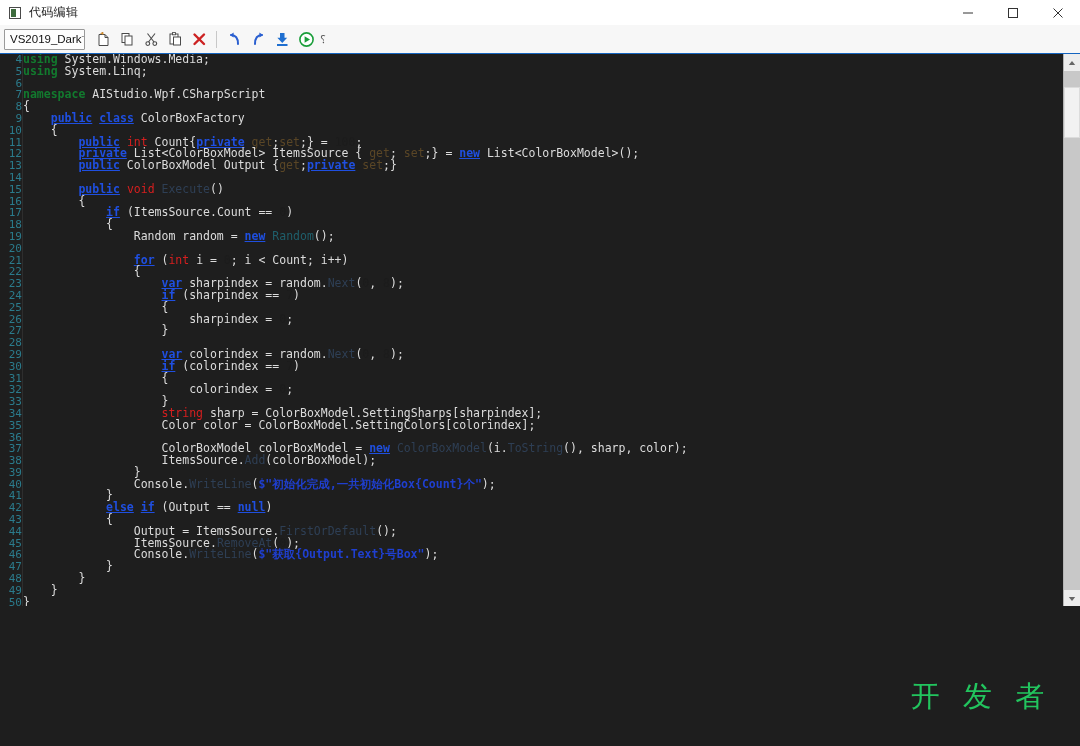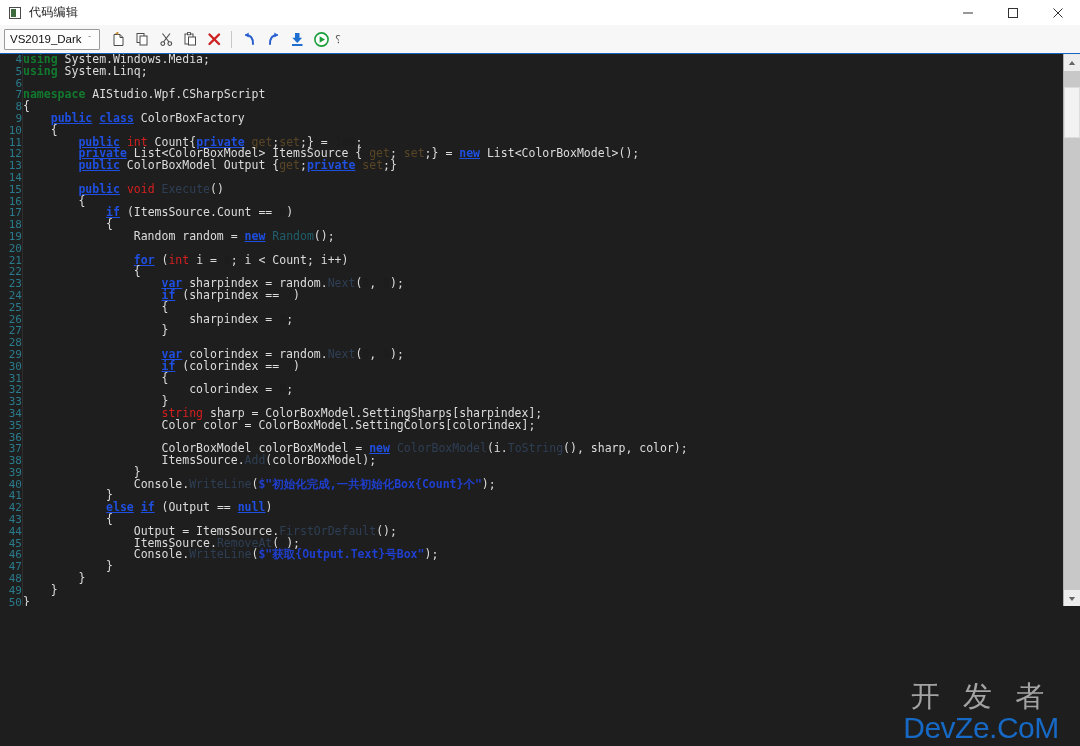--- a/index.html
+++ b/index.html
@@ -69,21 +69,21 @@
     left: 0; top: 25px;
     width: 1080px;
     height: 28px;
     background: #f7f7f7;
     border-bottom: 1px solid #dcdcdc;
     display: flex;
     align-items: center;
   }
   .combo {
     margin-left: 4px;
-    width: 96px;
+    width: 81px;
     height: 21px;
     background: #fdfdfd;
     border: 1px solid #9a9a9a;
     border-radius: 1px;
     display: flex;
     align-items: center;
     font-size: 11.5px;
     color: #111;
     font-family: "Liberation Sans", sans-serif;
     box-sizing: border-box;
@@ -221,21 +221,21 @@
     right: 6px;
     top: 680px;
     width: 186px;
     text-align: center;
     pointer-events: none;
     user-select: none;
   }
   .wm-top {
     font-family: "DejaVu Sans", sans-serif;
     font-size: 29px;
-    color: #a3a3a3;
+    color: #22c55e;
     letter-spacing: 7px;
     line-height: 32px;
     text-align: center;
     font-weight: 400;
   }
   .wm-bottom {
     font-family: "Liberation Sans", sans-serif;
     font-size: 30px;
     color: #1669c4;
     line-height: 32px;
@@ -375,16 +375,15 @@
       </div>
     </div>
   </div>
 
   <div class="bottom">
     
   </div>
 
   <div class="watermark">
     <div class="wm-top">开 发 者</div>
-    <div class="wm-bottom">DevZe.CoM</div>
   </div>
 
 </div>
 
 </body></html>

